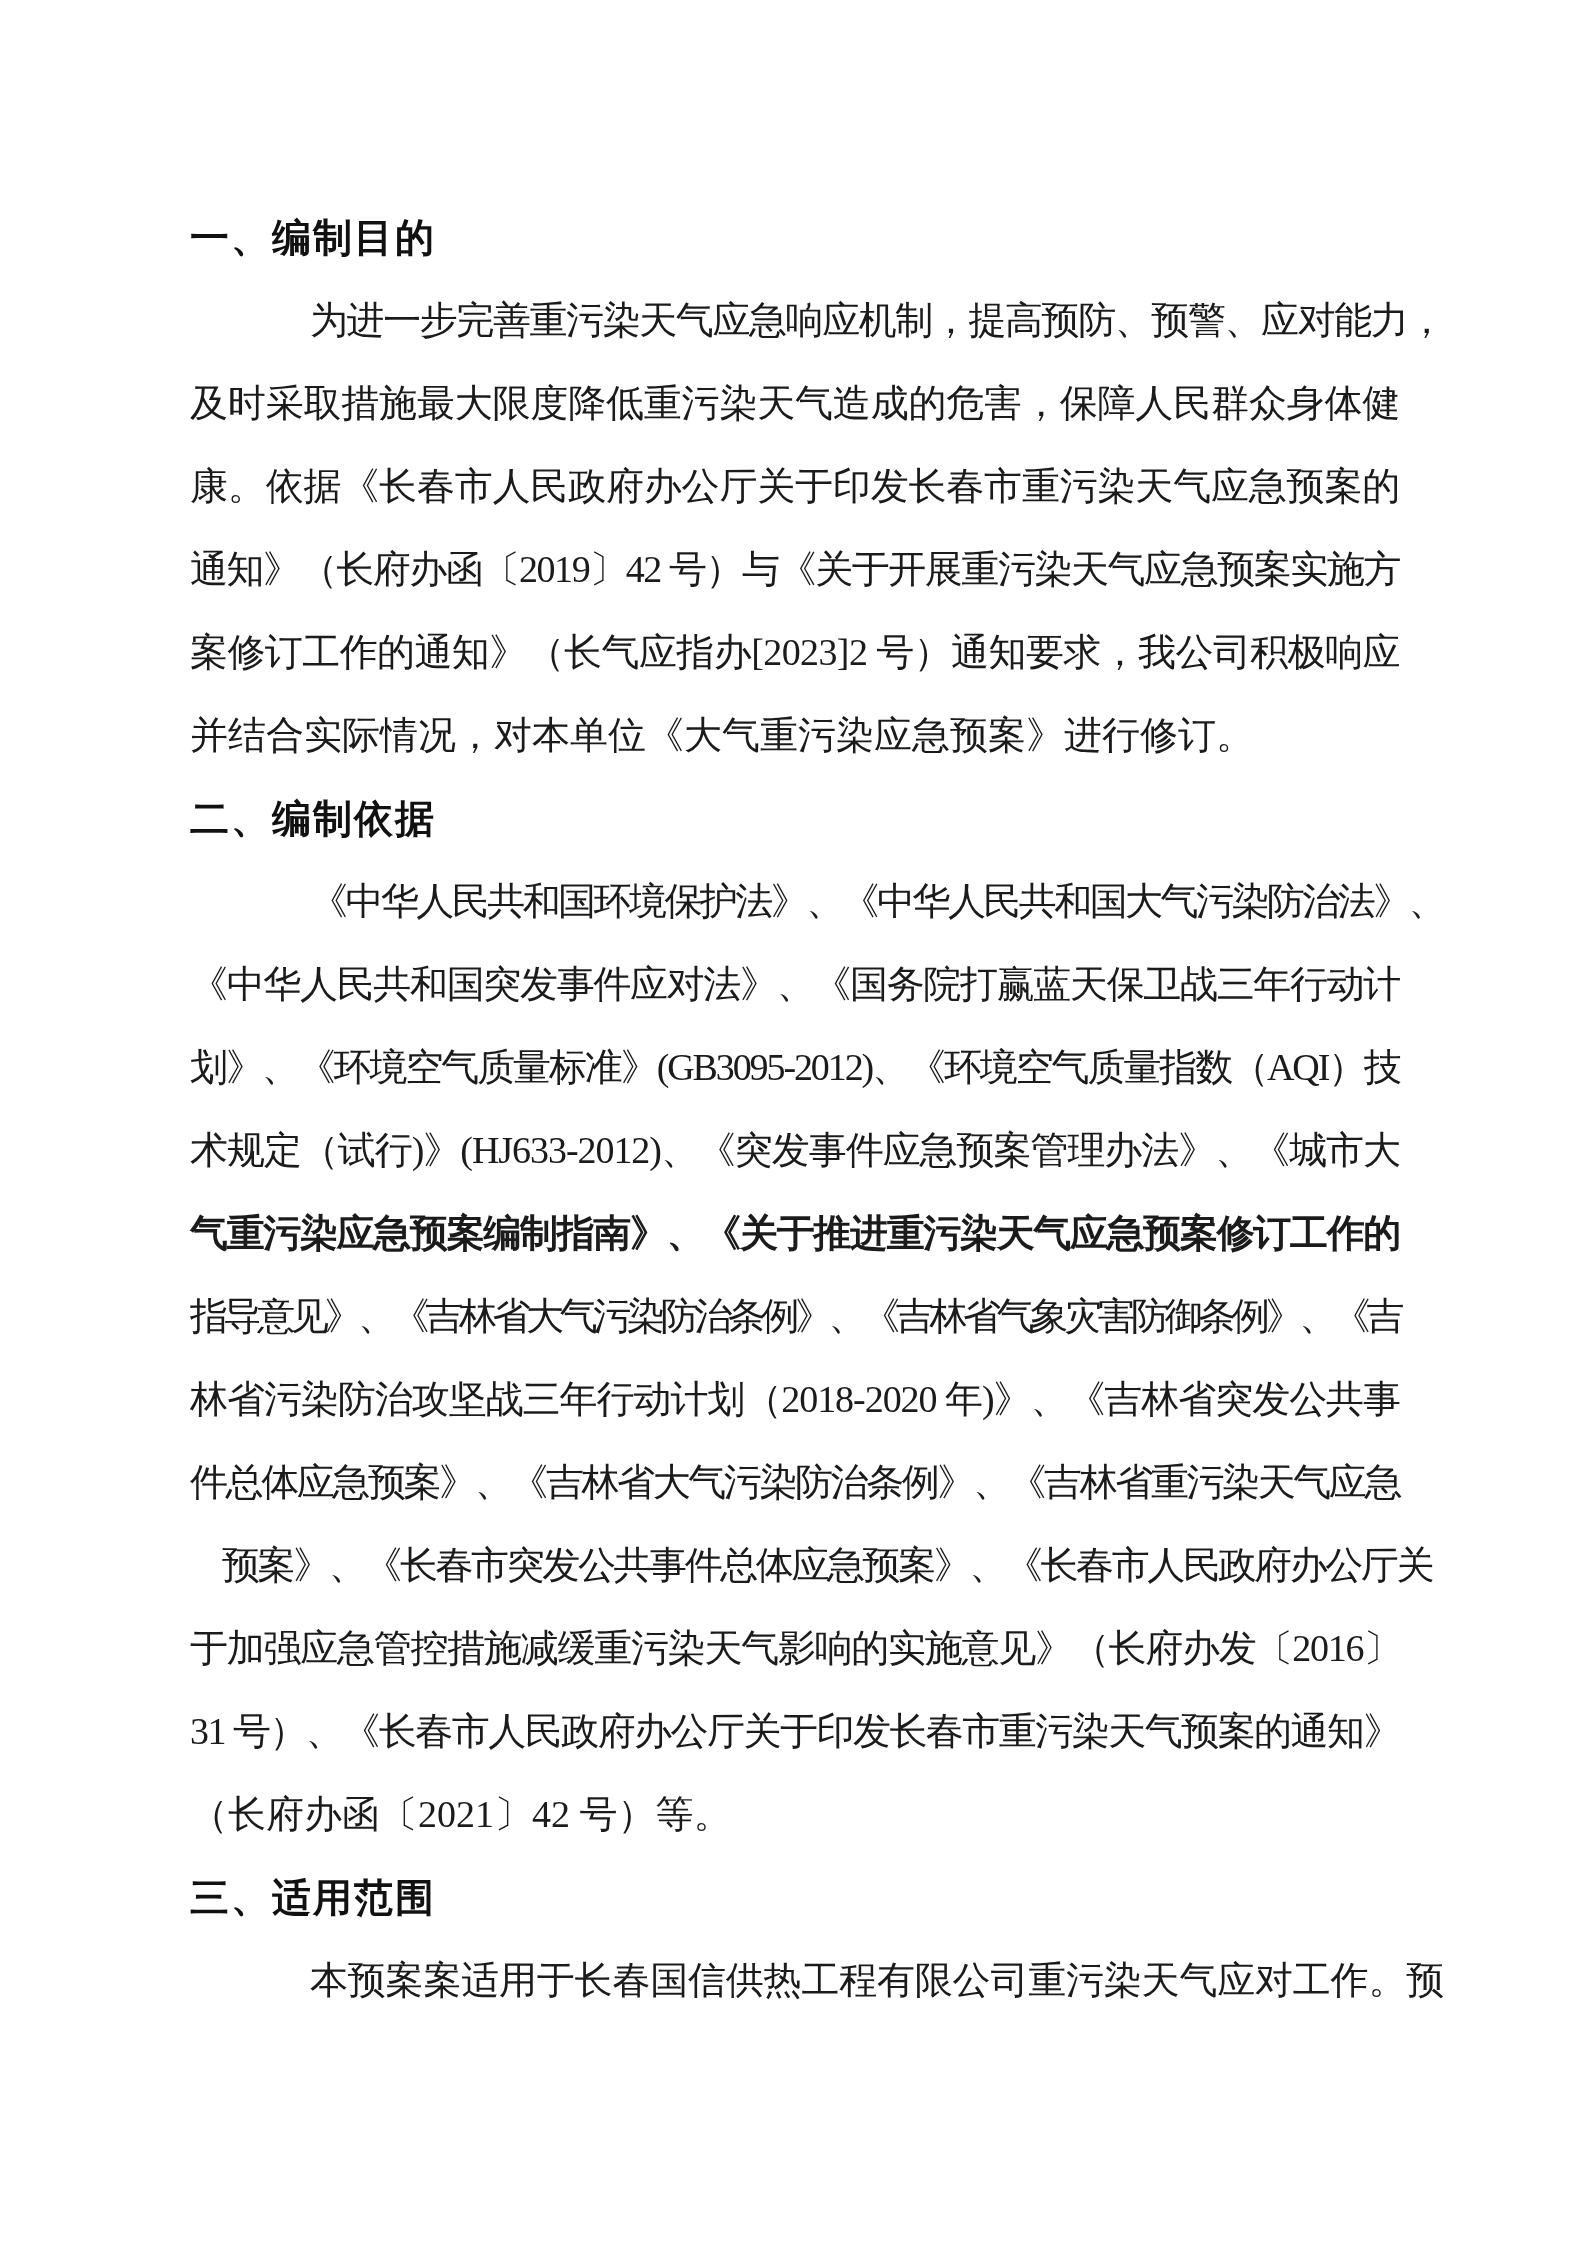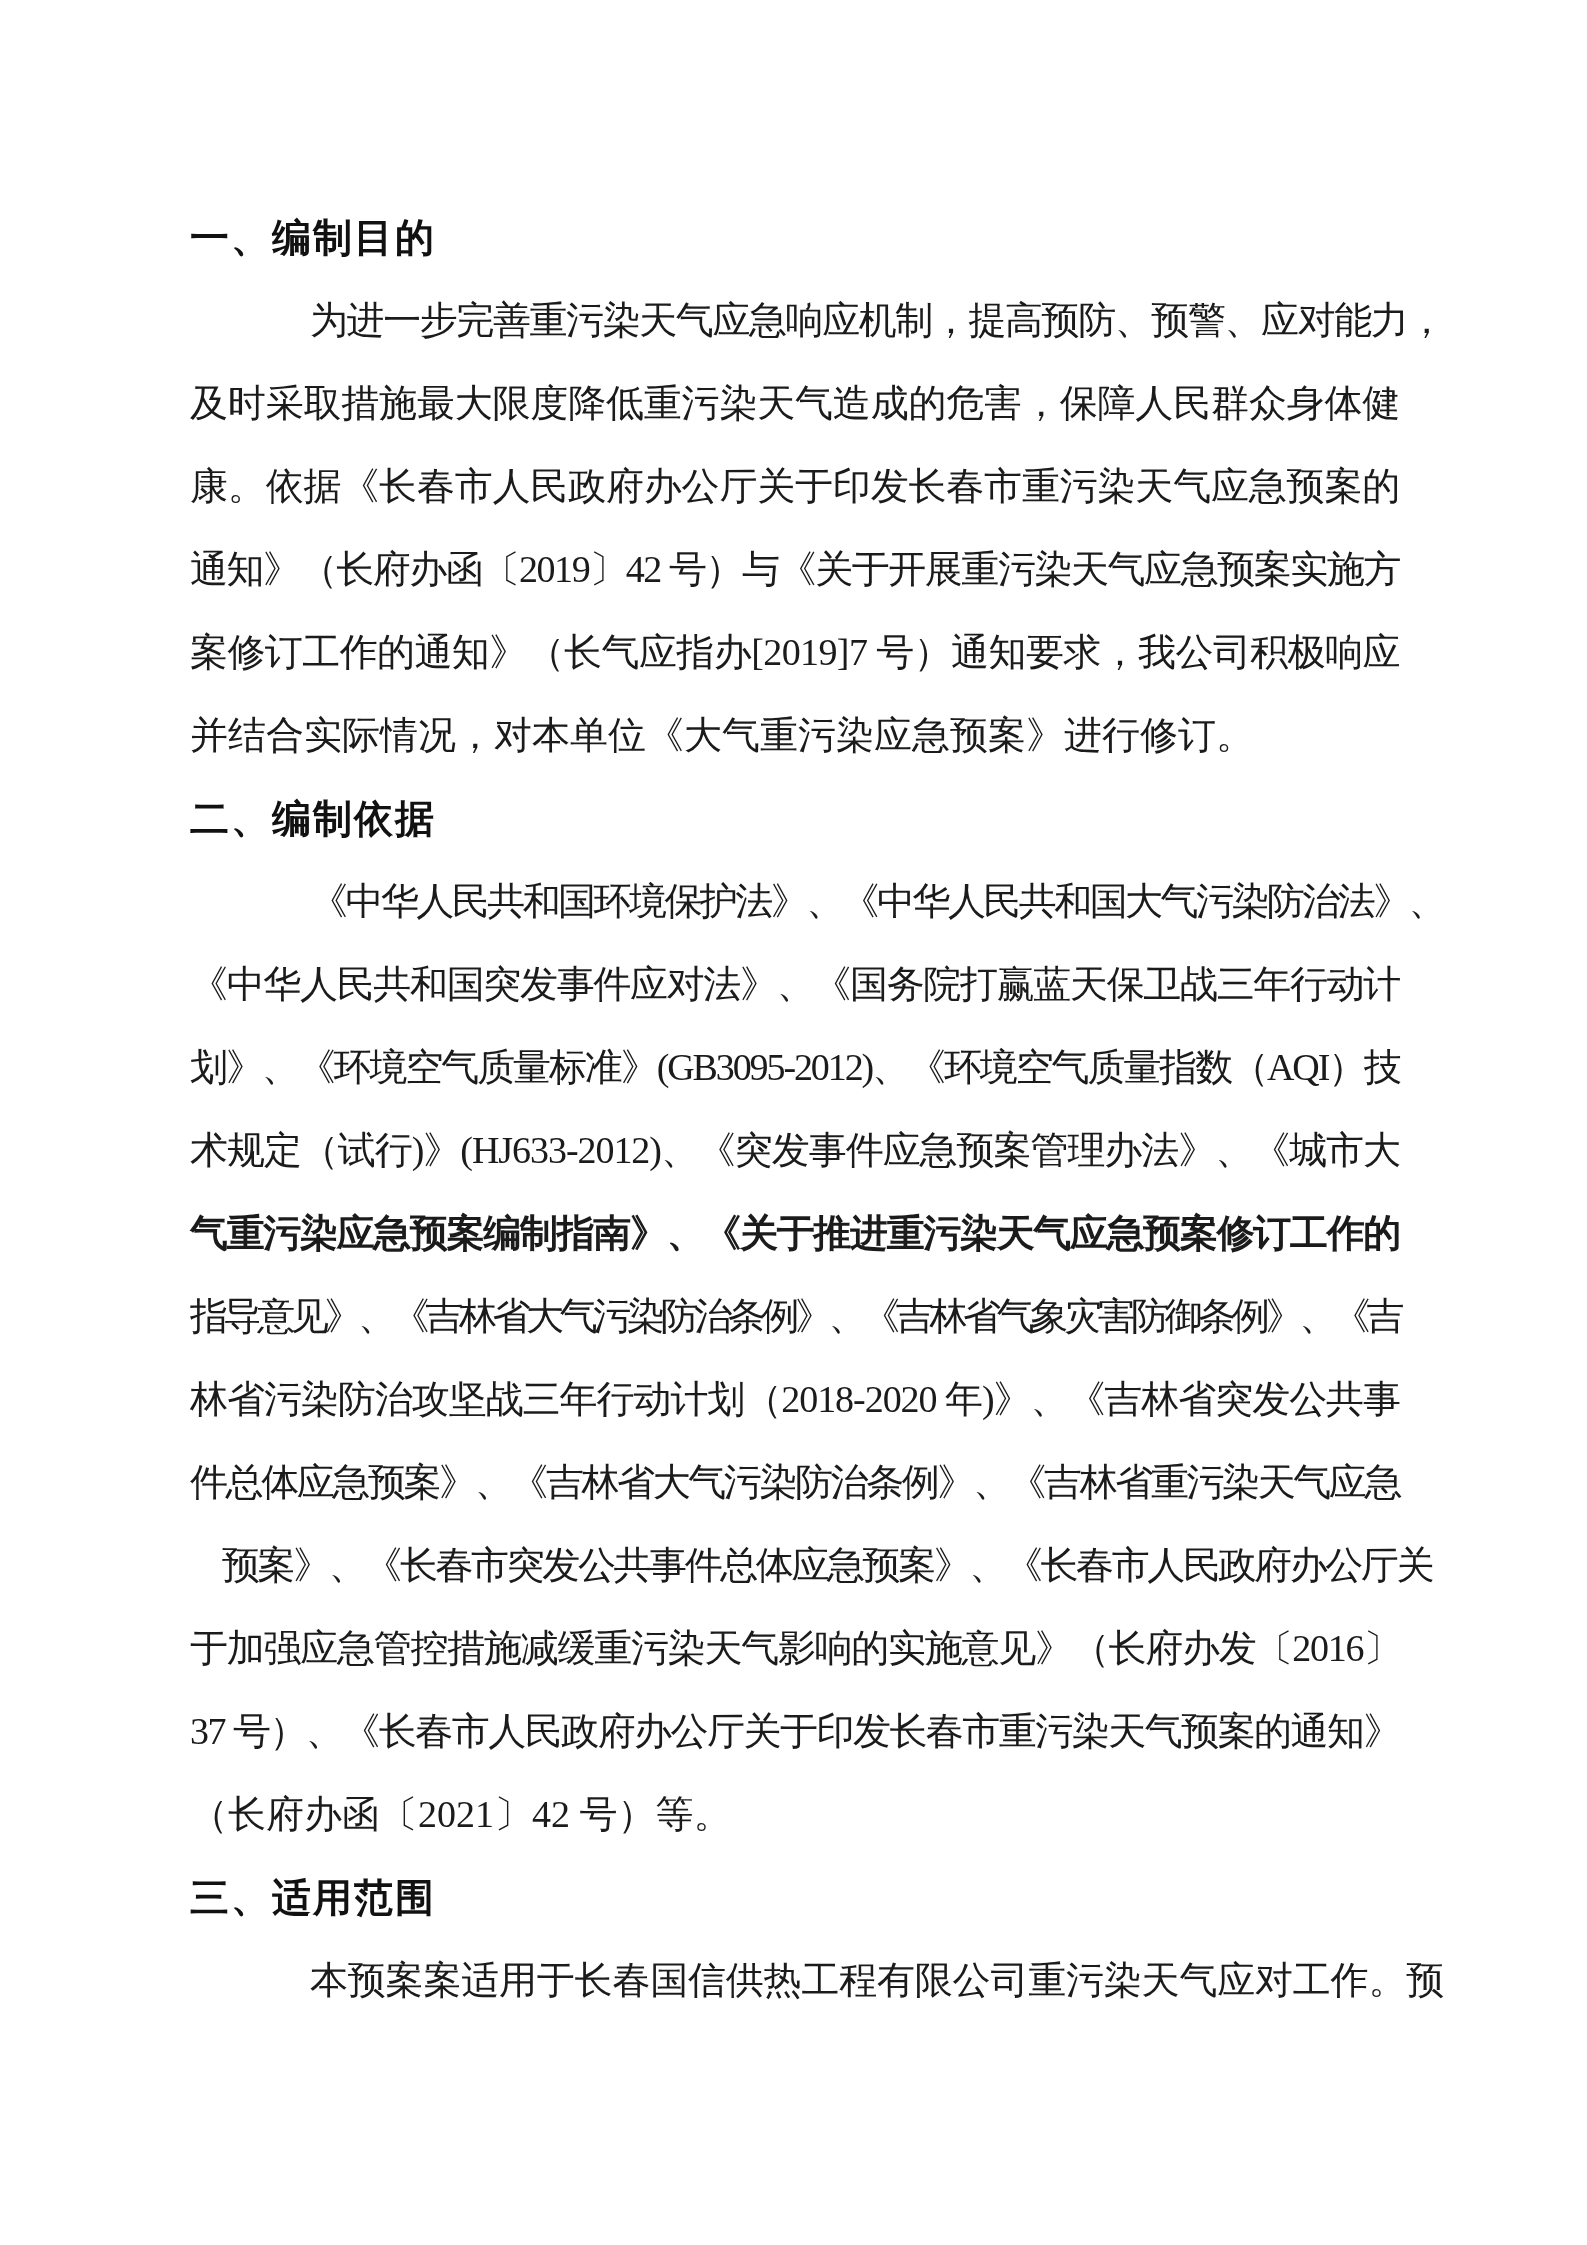--- a/index.html
+++ b/index.html
@@ -47,31 +47,31 @@
 </head>
 <body>
 
 <div class="page">
   <div class="content" id="content">
       <div class="line heading"><span>一、编制目的</span></div>
       <div class="line body indent fill"><span style="letter-spacing: -1.41935px;">为进一步完善重污染天气应急响应机制，提高预防、预警、应对能力，</span></div>
       <div class="line body fill"><span style="letter-spacing: -0.1875px;">及时采取措施最大限度降低重污染天气造成的危害，保障人民群众身体健</span></div>
       <div class="line body fill"><span style="letter-spacing: -0.1875px;">康。依据《长春市人民政府办公厅关于印发长春市重污染天气应急预案的</span></div>
       <div class="line body fill"><span style="letter-spacing: -1.44595px;">通知》（长府办函〔2019〕42 号）与《关于开展重污染天气应急预案实施方</span></div>
-      <div class="line body fill"><span style="letter-spacing: -0.589527px;">案修订工作的通知》（长气应指办[2019]7 号）通知要求，我公司积极响应</span></div>
+      <div class="line body fill"><span style="letter-spacing: -0.589527px;">案修订工作的通知》（长气应指办[2023]2 号）通知要求，我公司积极响应</span></div>
       <div class="line body"><span>并结合实际情况，对本单位《大气重污染应急预案》进行修订。</span></div>
       <div class="line heading"><span>二、编制依据</span></div>
       <div class="line body indent fill"><span style="letter-spacing: -2.5625px;">《中华人民共和国环境保护法》、《中华人民共和国大气污染防治法》、</span></div>
       <div class="line body fill"><span style="letter-spacing: -1.33333px;">《中华人民共和国突发事件应对法》、《国务院打赢蓝天保卫战三年行动计</span></div>
       <div class="line body fill"><span style="letter-spacing: -2.10231px;">划》、《环境空气质量标准》(GB3095-2012)、《环境空气质量指数（AQI）技</span></div>
       <div class="line body fill"><span style="letter-spacing: -1.04648px;">术规定（试行)》(HJ633-2012)、《突发事件应急预案管理办法》、《城市大</span></div>
       <div class="line body fill"><span style="letter-spacing: -1.33333px; font-weight: bold;">气重污染应急预案编制指南》、《关于推进重污染天气应急预案修订工作的</span></div>
       <div class="line body fill"><span style="letter-spacing: -4.38889px;">指导意见》、《吉林省大气污染防治条例》、《吉林省气象灾害防御条例》、《吉</span></div>
       <div class="line body fill"><span style="letter-spacing: -1.04647px;">林省污染防治攻坚战三年行动计划（2018-2020 年)》、《吉林省突发公共事</span></div>
       <div class="line body fill"><span style="letter-spacing: -2.41176px;">件总体应急预案》、《吉林省大气污染防治条例》、《吉林省重污染天气应急</span></div>
       <div class="line body fill"><span style="letter-spacing: -2.41176px; margin-left: 32px;">预案》、《长春市突发公共事件总体应急预案》、《长春市人民政府办公厅关</span></div>
       <div class="line body fill"><span style="letter-spacing: -1.25714px;">于加强应急管控措施减缓重污染天气影响的实施意见》（长府办发〔2016〕</span></div>
-      <div class="line body fill"><span style="letter-spacing: -1.52857px;">37 号）、《长春市人民政府办公厅关于印发长春市重污染天气预案的通知》</span></div>
+      <div class="line body fill"><span style="letter-spacing: -1.52857px;">31 号）、《长春市人民政府办公厅关于印发长春市重污染天气预案的通知》</span></div>
       <div class="line body"><span>（长府办函〔2021〕42 号）等。</span></div>
       <div class="line heading"><span>三、适用范围</span></div>
       <div class="line body indent fill"><span style="letter-spacing: -0.2px;">本预案案适用于长春国信供热工程有限公司重污染天气应对工作。预</span></div>
     </div>
 </div>
 
 </body></html>

